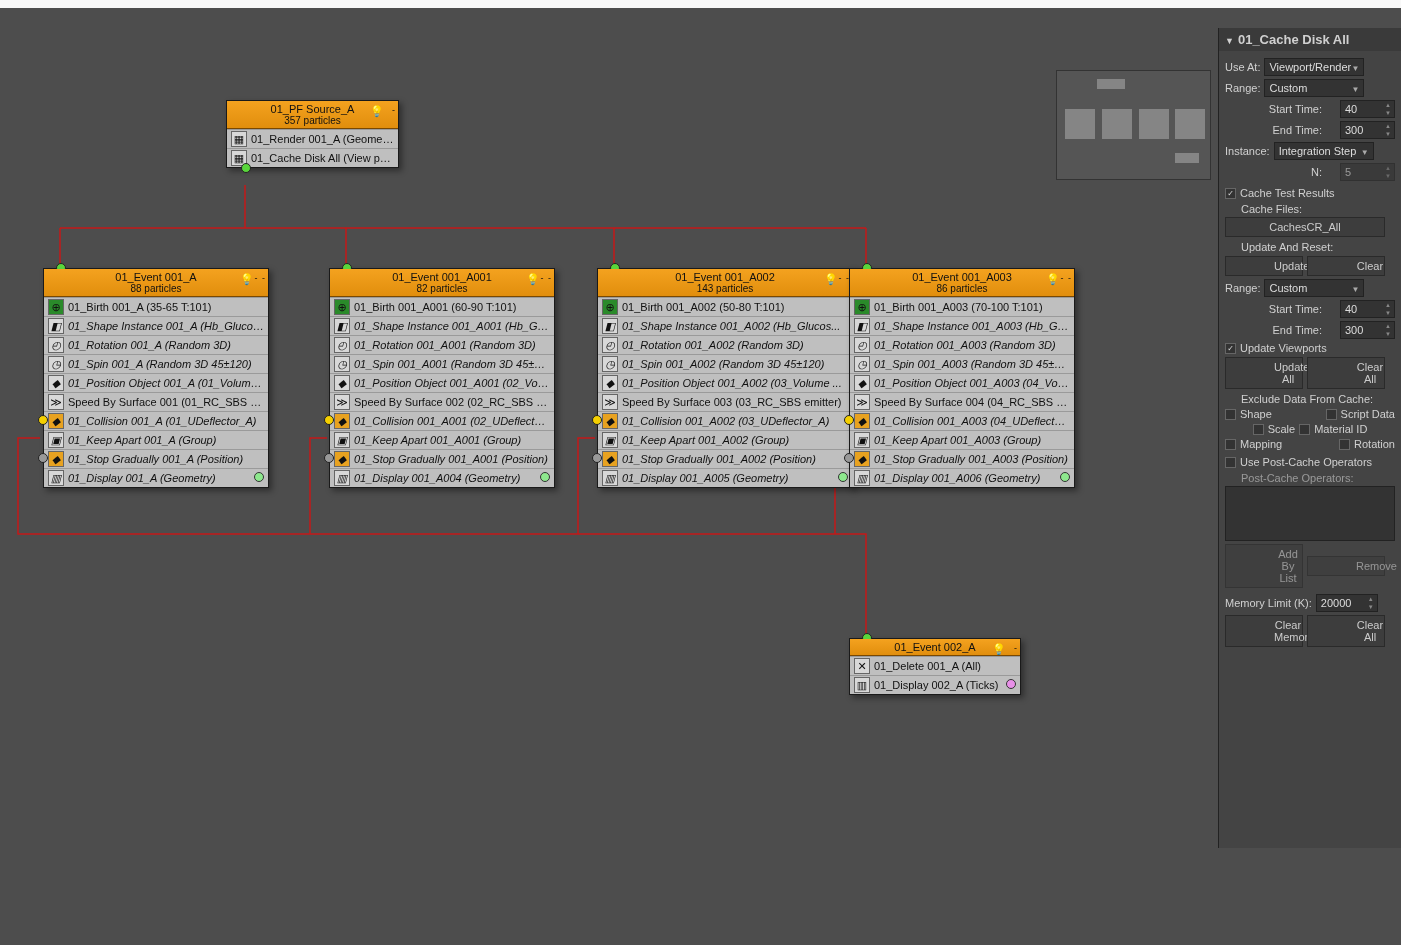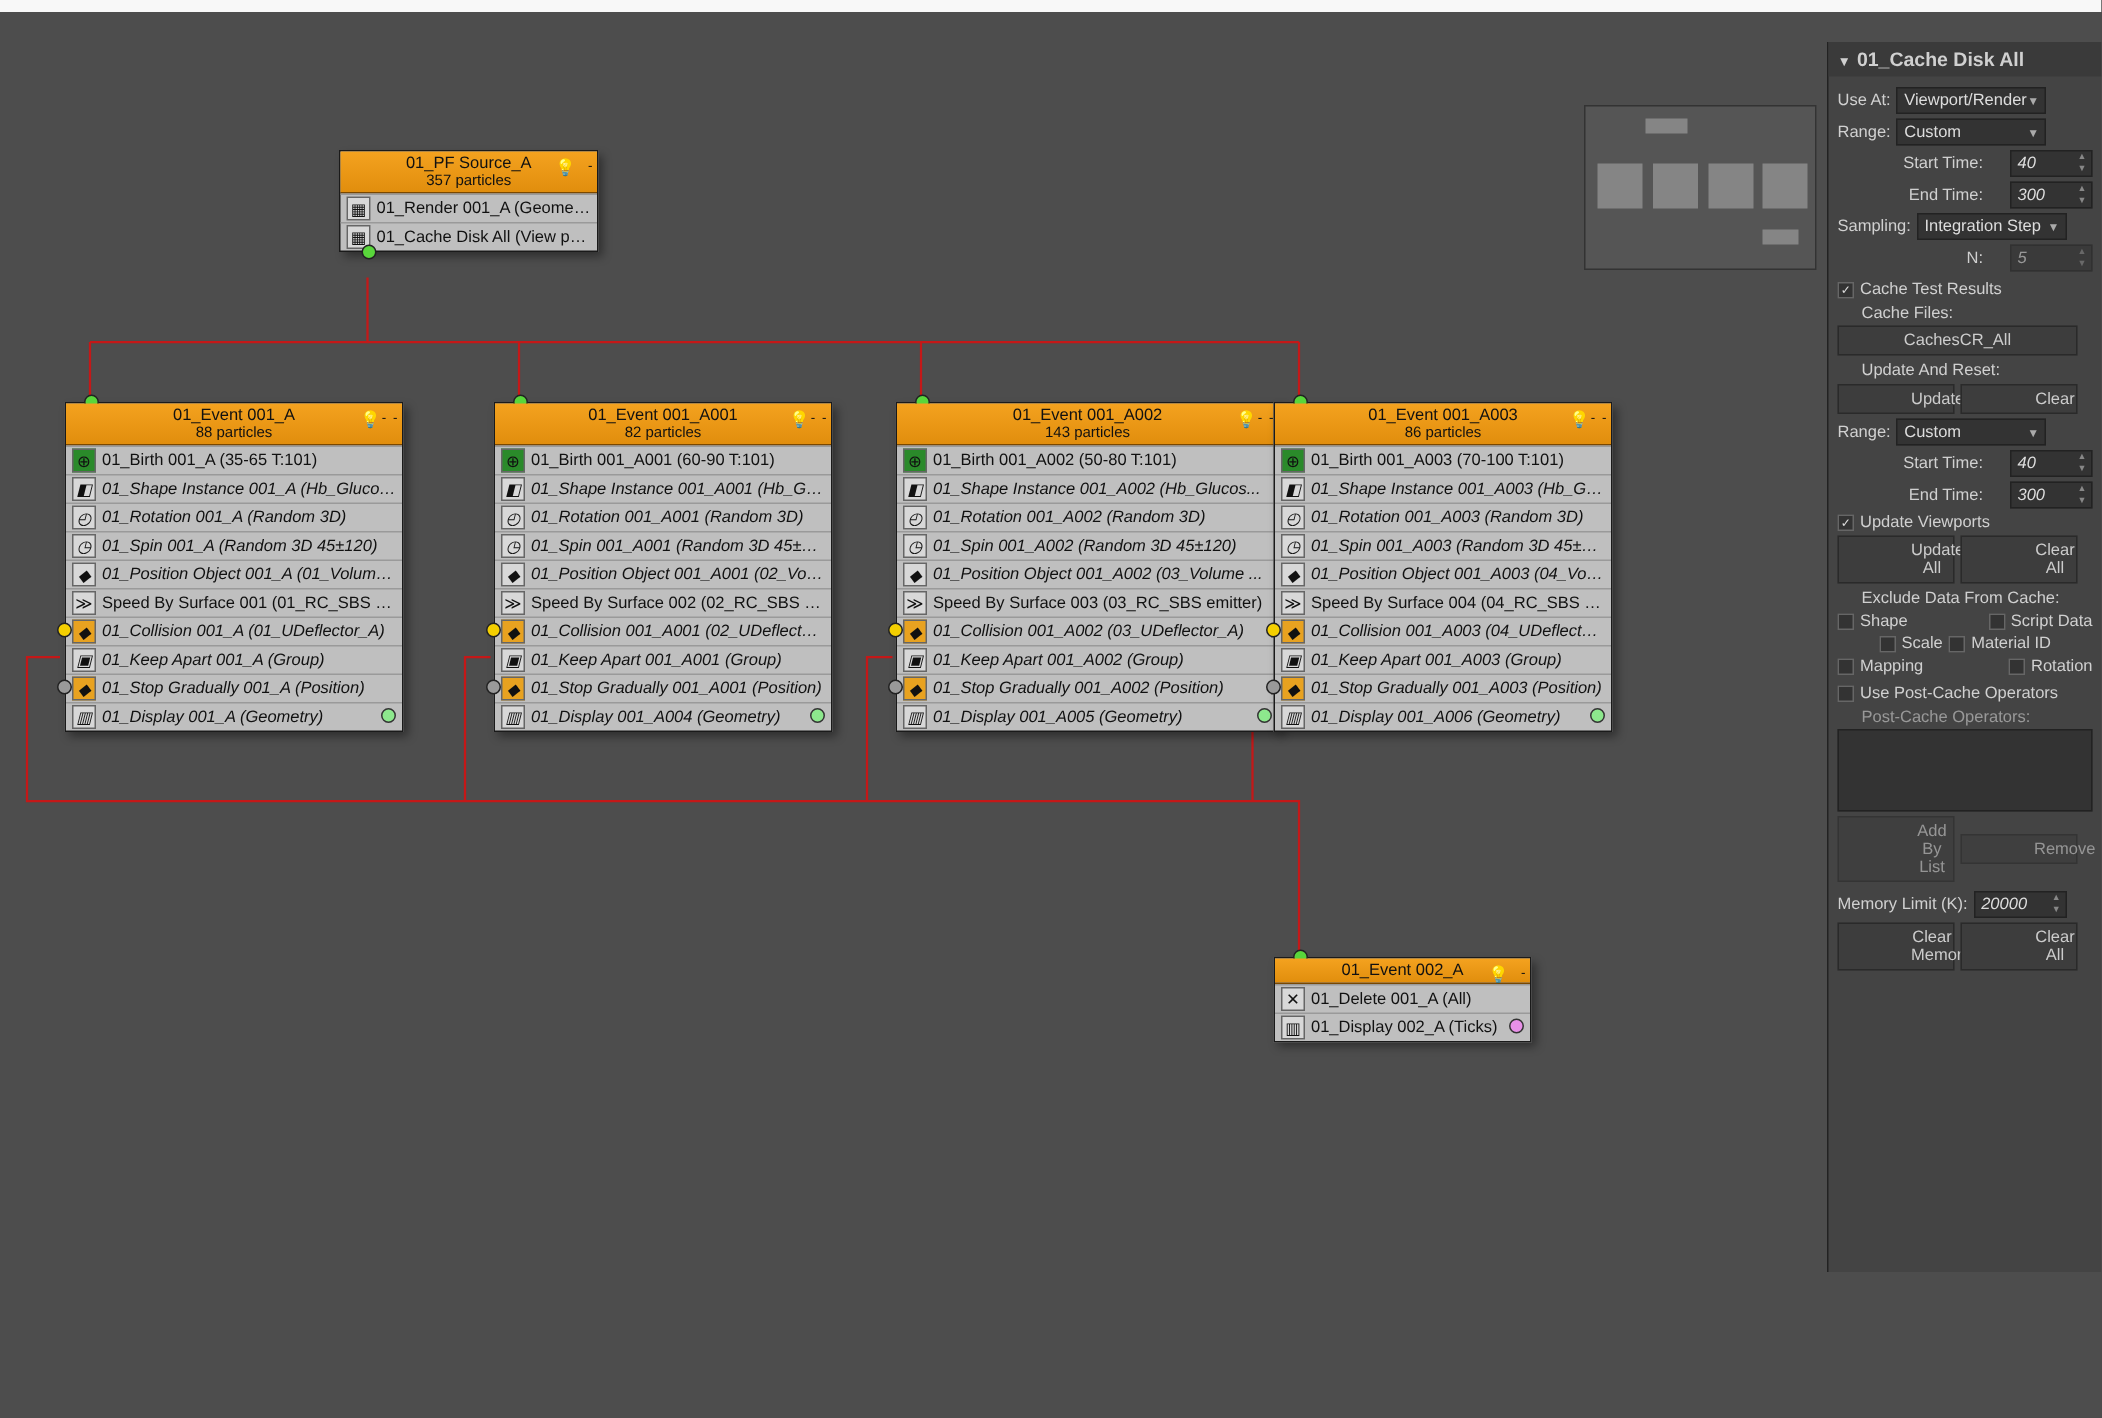--- a/index.html
+++ b/index.html
@@ -26,21 +26,21 @@
 .panel { position: absolute; right: 0; top: 28px; width: 183px; height: 820px; background: #444; border-left: 1px solid #222; font-size: 11px; }
 .panel .title { background: #3a3a3a; padding: 4px 6px; font-weight: bold; font-size: 13px; display:flex; align-items:center; gap:4px;}
 .panel .title .tri::before{content:"▼"; font-size:9px;}
 .panel .body { padding: 4px 6px; }
 .panel .frow { display: flex; align-items: center; margin: 3px 0; gap: 4px; }
 .panel .frow.right { justify-content: flex-end; gap: 18px; }
 .panel label { font-size: 11px; }
 .panel .sel, .panel .num, .panel .txt { background: #333; border: 1px solid #222; color: #ddd; padding: 2px 4px; font-size: 11px; }
 .panel .sel { width: 100px; display:flex; justify-content:space-between; align-items:flex-end;}
 .panel .sel .caret::after{content:"▼"; font-size:8px; color:#aaa;}
-.panel .num { width: 55px; position:relative; padding-right:12px;font-style:italic;}
+.panel .num { width: 55px; position:relative; padding-right:12px;}
 .panel .num .spin{position:absolute;right:1px;top:0;bottom:0;width:10px;display:flex;flex-direction:column;}
 .panel .num .spin span{flex:1;font-size:6px;display:flex;align-items:center;justify-content:center;color:#888;}
 .panel .btn { background: #3d3d3d; border: 1px solid #2a2a2a; color: #ccc; padding: 3px 0; font-size: 11px; text-align:center; cursor:pointer;}
 .panel .btn.half{width:78px;padding-left:48px;}
 .panel .btn.full{width:160px;}
 .panel .chk { display:flex; align-items:center; gap:4px; font-size:11px;}
 .panel .chk .box{width:11px;height:11px;border:1px solid #666;background:#333;display:flex;align-items:center;justify-content:center;font-size:8px;color:#ddd;}
 .panel .group{margin-top:6px;}
 .panel .lblrow{font-size:11px;margin:4px 0 2px 16px;}
 .panel .listbox{background:#333;border:1px solid #222;height:55px;margin:2px 0;}
@@ -364,21 +364,21 @@
           </span></div>
       </div>
     <div class="frow right">
         <label>End Time:</label>
         <div class="num"><span>300</span><span class="spin">
             <span>▲</span>
             <span>▼</span>
           </span></div>
       </div>
     <div class="frow">
-        <label>Sampling:</label>
+        <label>Instance:</label>
         <div class="sel">
           <span>Integration Step</span>
           <span class="caret"></span>
         </div>
       </div>
     <div class="frow right">
         <label>N:</label>
         <div class="num" style="opacity:.55"><span>5</span><span class="spin">
             <span>▲</span>
             <span>▼</span>

